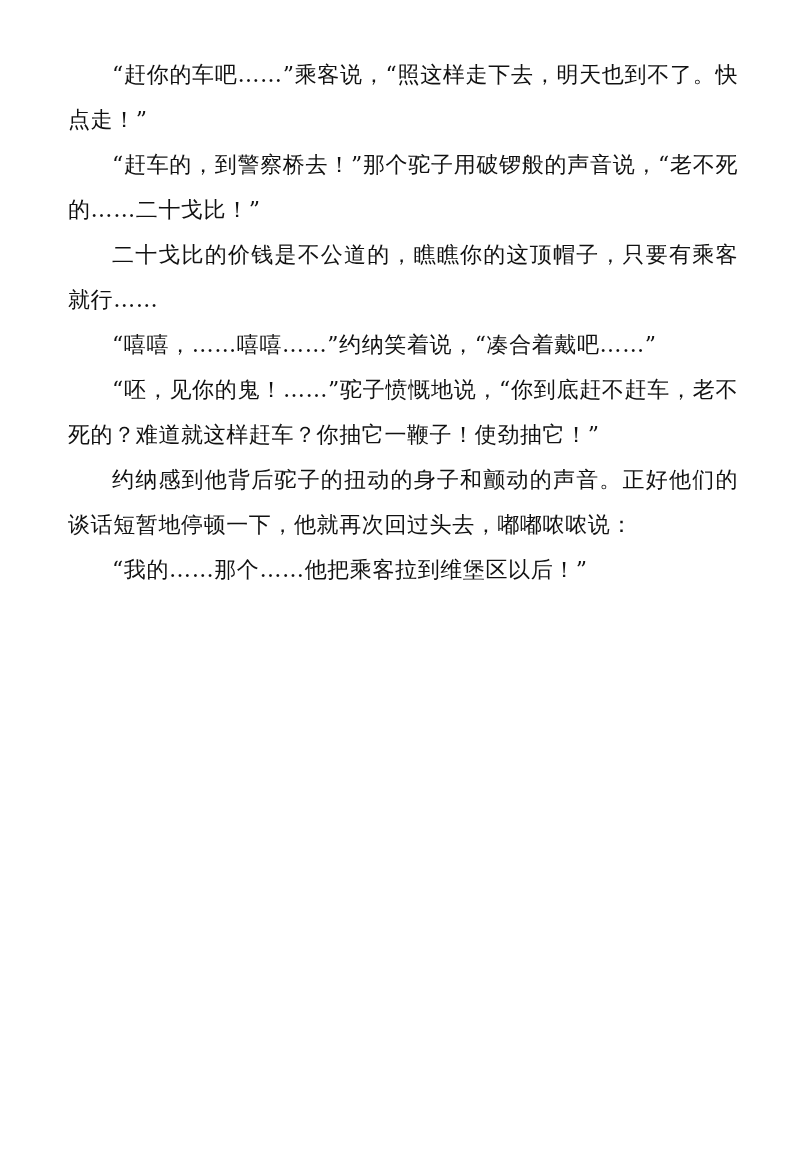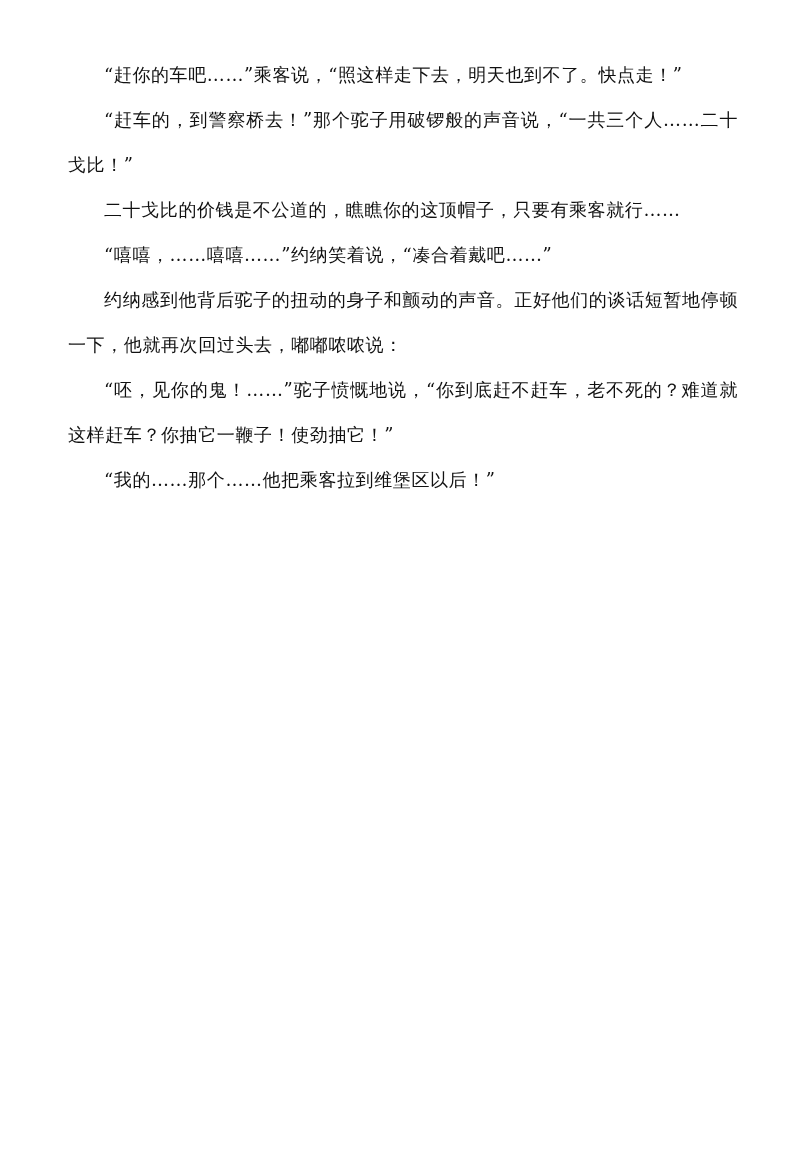--- a/index.html
+++ b/index.html
@@ -16,39 +16,39 @@
   }
   .page {
     position: relative;
     width: 800px;
     height: 1176px;
     box-sizing: border-box;
     padding: 52px 62px 40px 68px;
     background: #ffffff;
   }
   .doc-body {
-    font-size: 18px;
+    font-size: 22px;
     line-height: 45px;
     letter-spacing: 0.6px;
     text-align: justify;
     text-justify: inter-ideograph;
   }
   .para {
     margin: 0;
     text-indent: 2em;
     white-space: normal;
     word-break: break-all;
   }
 </style>
 </head>
 <body>
 
 <div class="page">
   <div class="doc-body">
     <p class="para">“赶你的车吧……”乘客说，“照这样走下去，明天也到不了。快点走！”</p>
-    <p class="para">“赶车的，到警察桥去！”那个驼子用破锣般的声音说，“一共三个人……二十戈比！”</p>
+    <p class="para">“赶车的，到警察桥去！”那个驼子用破锣般的声音说，“老不死的……二十戈比！”</p>
     <p class="para">二十戈比的价钱是不公道的，瞧瞧你的这顶帽子，只要有乘客就行……</p>
     <p class="para">“嘻嘻，……嘻嘻……”约纳笑着说，“凑合着戴吧……”</p>
+    <p class="para">“呸，见你的鬼！……”驼子愤慨地说，“你到底赶不赶车，老不死的？难道就这样赶车？你抽它一鞭子！使劲抽它！”</p>
     <p class="para">约纳感到他背后驼子的扭动的身子和颤动的声音。正好他们的谈话短暂地停顿一下，他就再次回过头去，嘟嘟哝哝说：</p>
-    <p class="para">“呸，见你的鬼！……”驼子愤慨地说，“你到底赶不赶车，老不死的？难道就这样赶车？你抽它一鞭子！使劲抽它！”</p>
     <p class="para">“我的……那个……他把乘客拉到维堡区以后！”</p>
   </div>
 </div>
 
 </body></html>

